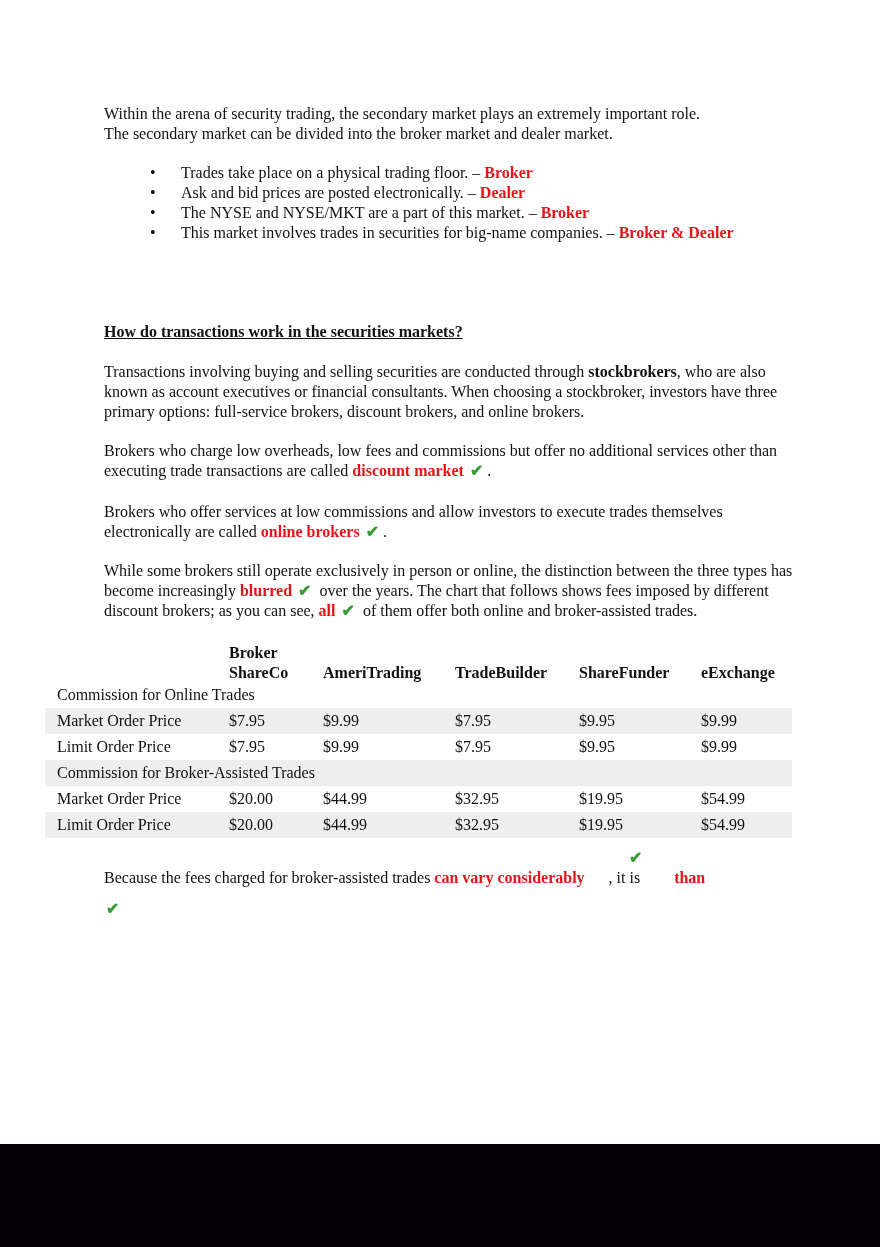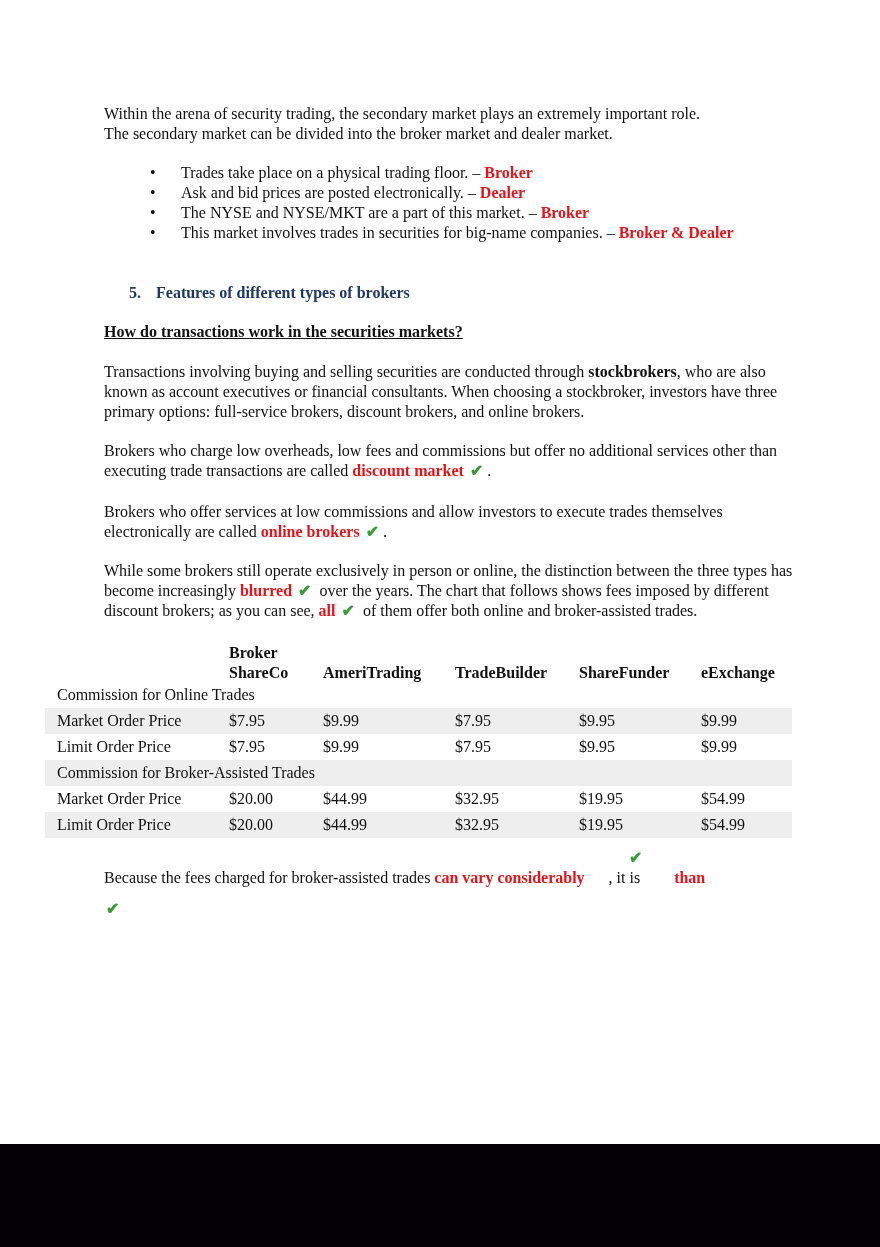--- a/index.html
+++ b/index.html
@@ -53,23 +53,20 @@
     <li>
       <span class="dot">•</span>
       <span>The NYSE and NYSE/MKT are a part of this market. – </span><span class="red">Broker</span>
     </li>
     <li>
       <span class="dot">•</span>
       <span>This market involves trades in securities for big-name companies. – </span><span class="red">Broker &amp; Dealer</span>
     </li>
   </ul>
 
-  <div class="heading5">
-    <span class="num">5.</span><span>Features of different types of brokers</span>
-  </div>
 
   <div class="question">How do transactions work in the securities markets?</div>
 
   <p class="p" style="top:362px;">
     <span>Transactions involving buying and selling securities are conducted through </span><span class="bold">stockbrokers</span><span>, who are also known as account executives or financial consultants. When choosing a stockbroker, investors have three primary options: full-service brokers, discount brokers, and online brokers.</span>
   </p>
 
   <p class="p" style="top:441px;">
     <span>Brokers who charge low overheads, low fees and commissions but offer no additional services other than executing trade transactions are called </span><span class="red">discount market</span><span class="check">✔</span><span>.</span>
   </p>

